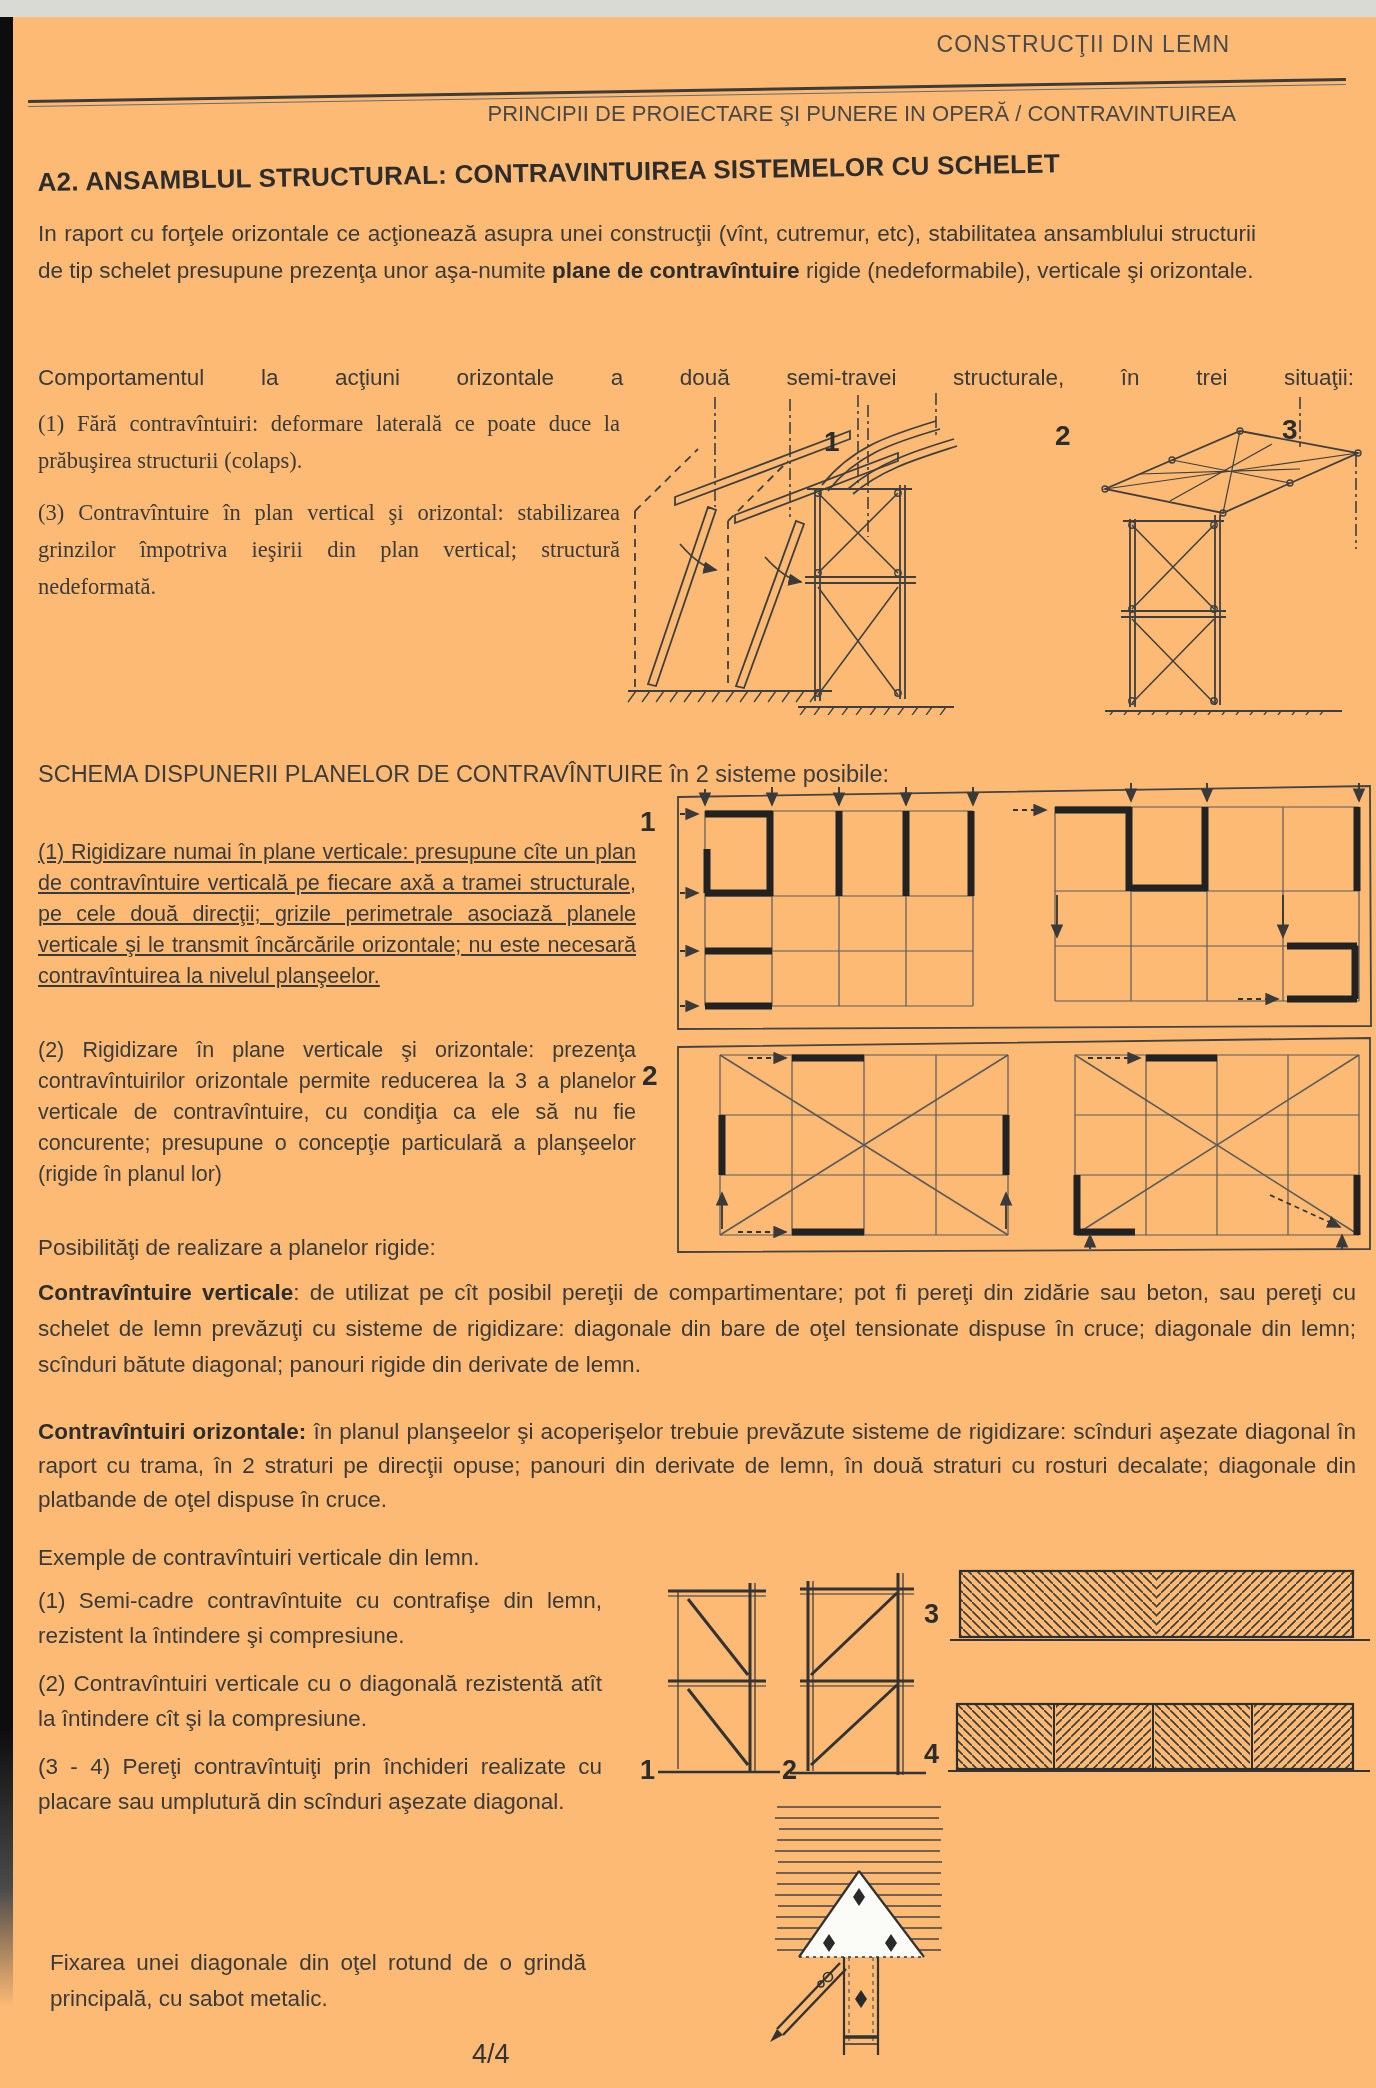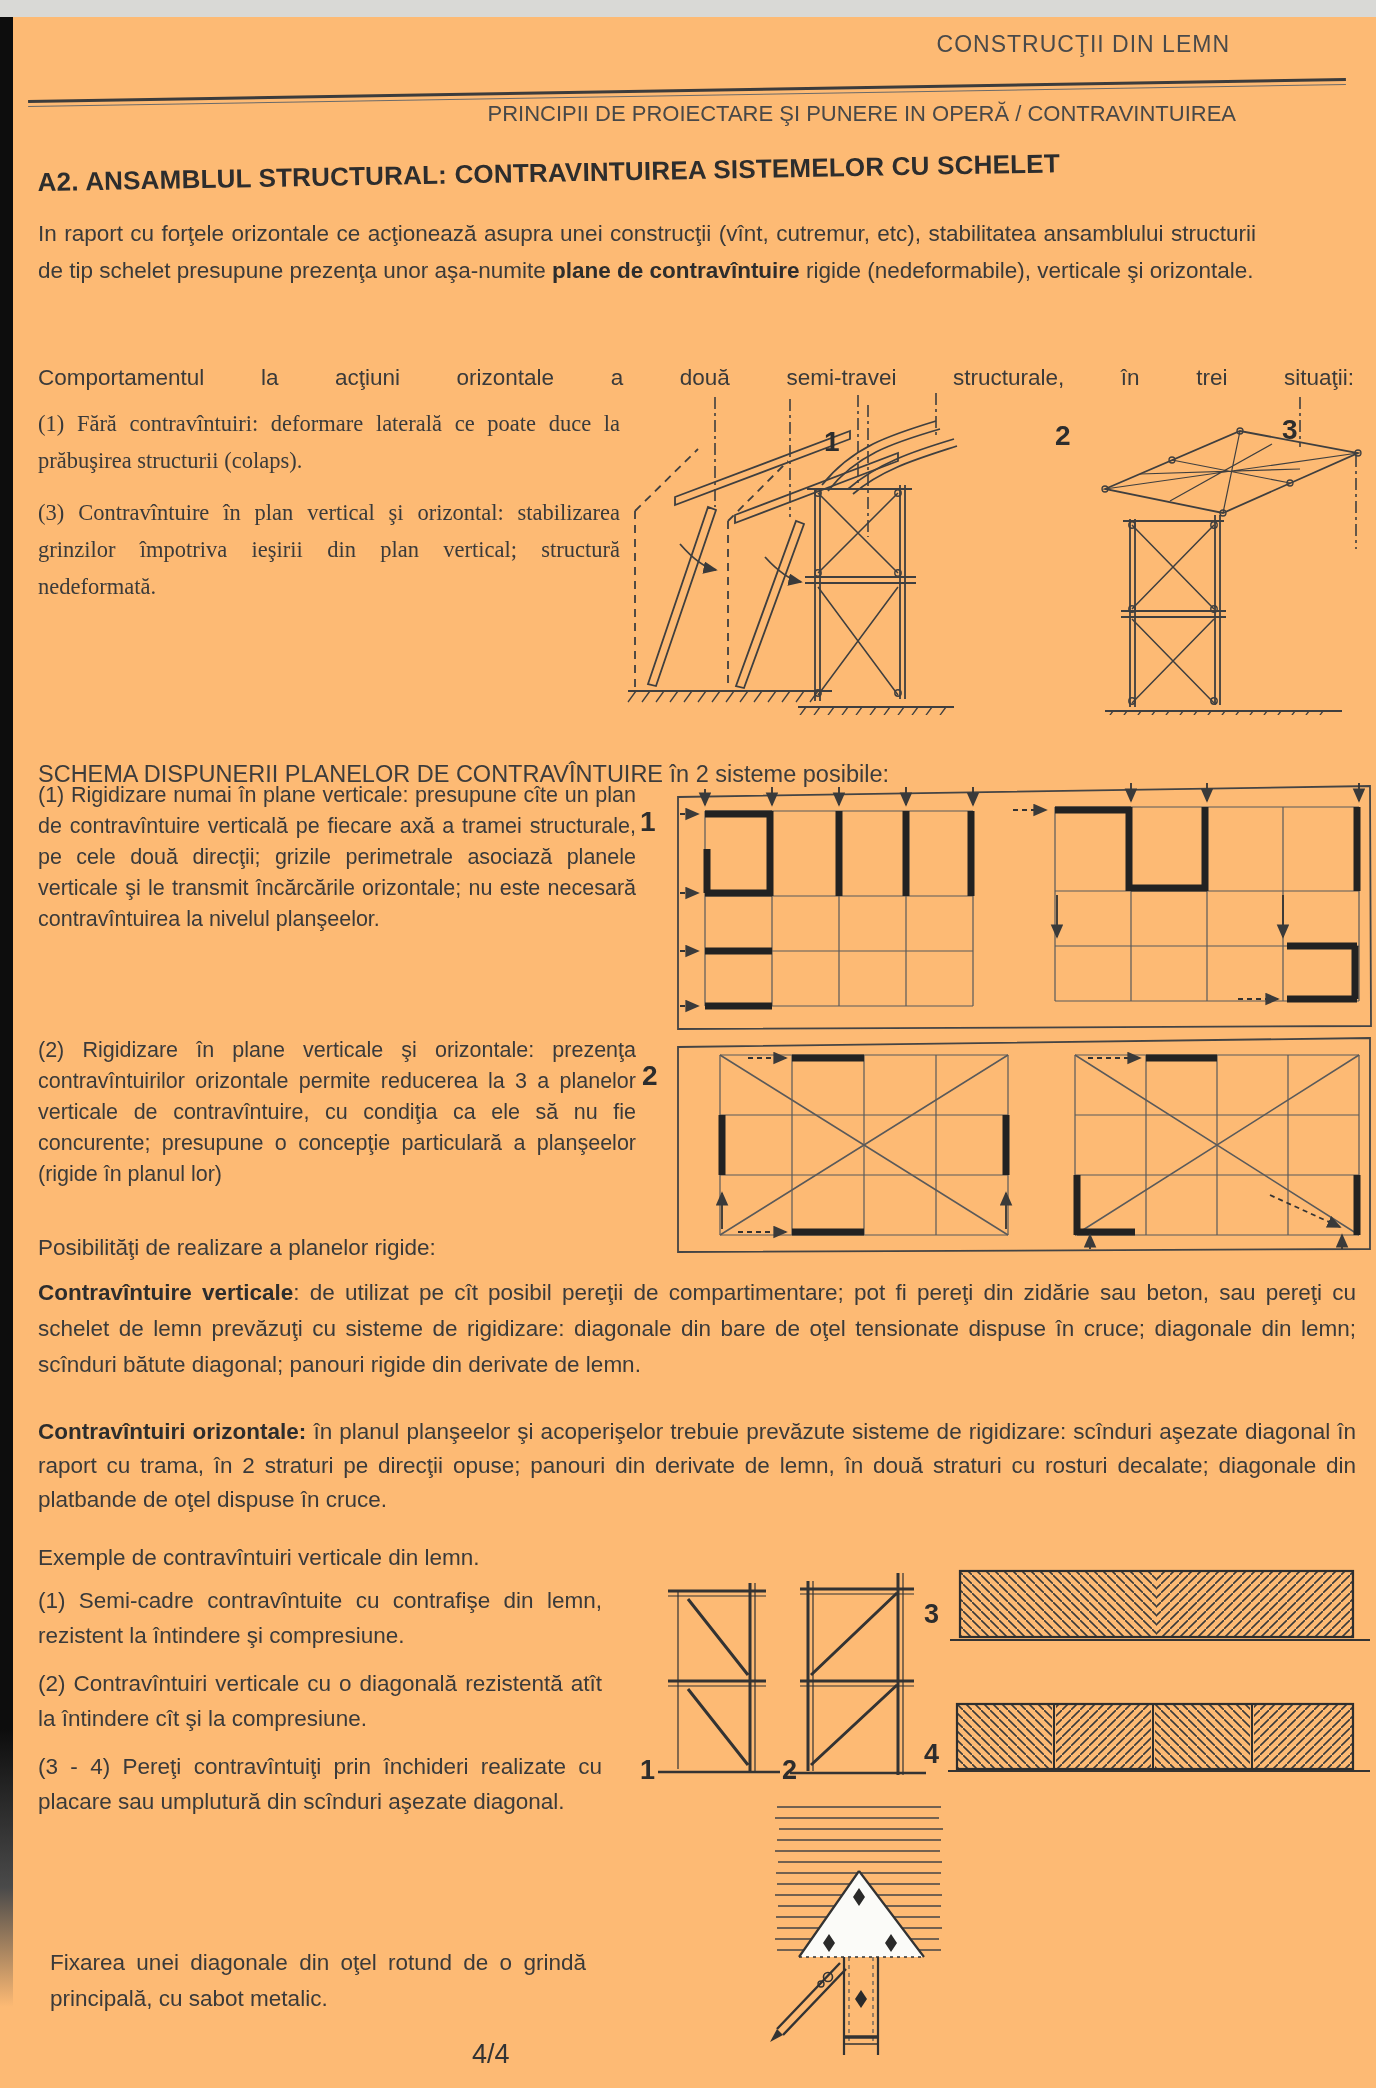--- a/index.html
+++ b/index.html
@@ -17,21 +17,21 @@
   .title{position:absolute;top:150px;left:38px;width:1100px;font-size:26px;font-weight:bold;color:#2d2d2d;
     transform:rotate(-1.05deg);transform-origin:0 100%;letter-spacing:0.2px;}
   .para{position:absolute;text-align:justify;font-size:22.5px;line-height:37px;}
   .intro{top:198px;left:38px;width:1218px;}
   .lead{top:342px;left:38px;width:1316px;text-align-last:justify;}
   .col-list{position:absolute;left:38px;width:582px;font-size:22.5px;line-height:37px;text-align:justify;}
   .blist{top:388px;font-family:Liberation Serif, serif;}
   .col-list .item{margin-bottom:15px;}
   .schema-heading{position:absolute;top:744px;left:38px;font-size:23.5px;color:#3c3c3c;}
   .slist{position:absolute;left:38px;width:598px;font-size:21.5px;line-height:31px;text-align:justify;}
-  .s1{top:763px;}
+  .s1{top:820px;text-decoration:underline;}
   .s2{top:1018px;}
   .note{position:absolute;top:1218px;left:38px;font-size:22.5px;}
   .pv{top:1258px;left:38px;width:1318px;line-height:36px;}
   .ph{top:1398px;left:38px;width:1318px;line-height:34px;}
   .ex-heading{position:absolute;top:1528px;left:38px;font-size:22.5px;}
   .elist{top:1566px;width:564px;line-height:35px;}
   .elist .item{margin-bottom:13px;}
   .caption{position:absolute;top:1928px;left:50px;width:536px;font-size:22.5px;line-height:36px;}
   .pagenum{position:absolute;top:2022px;left:472px;font-size:27px;font-weight:normal;color:#333;}
   b{color:#2d2d2d;}

